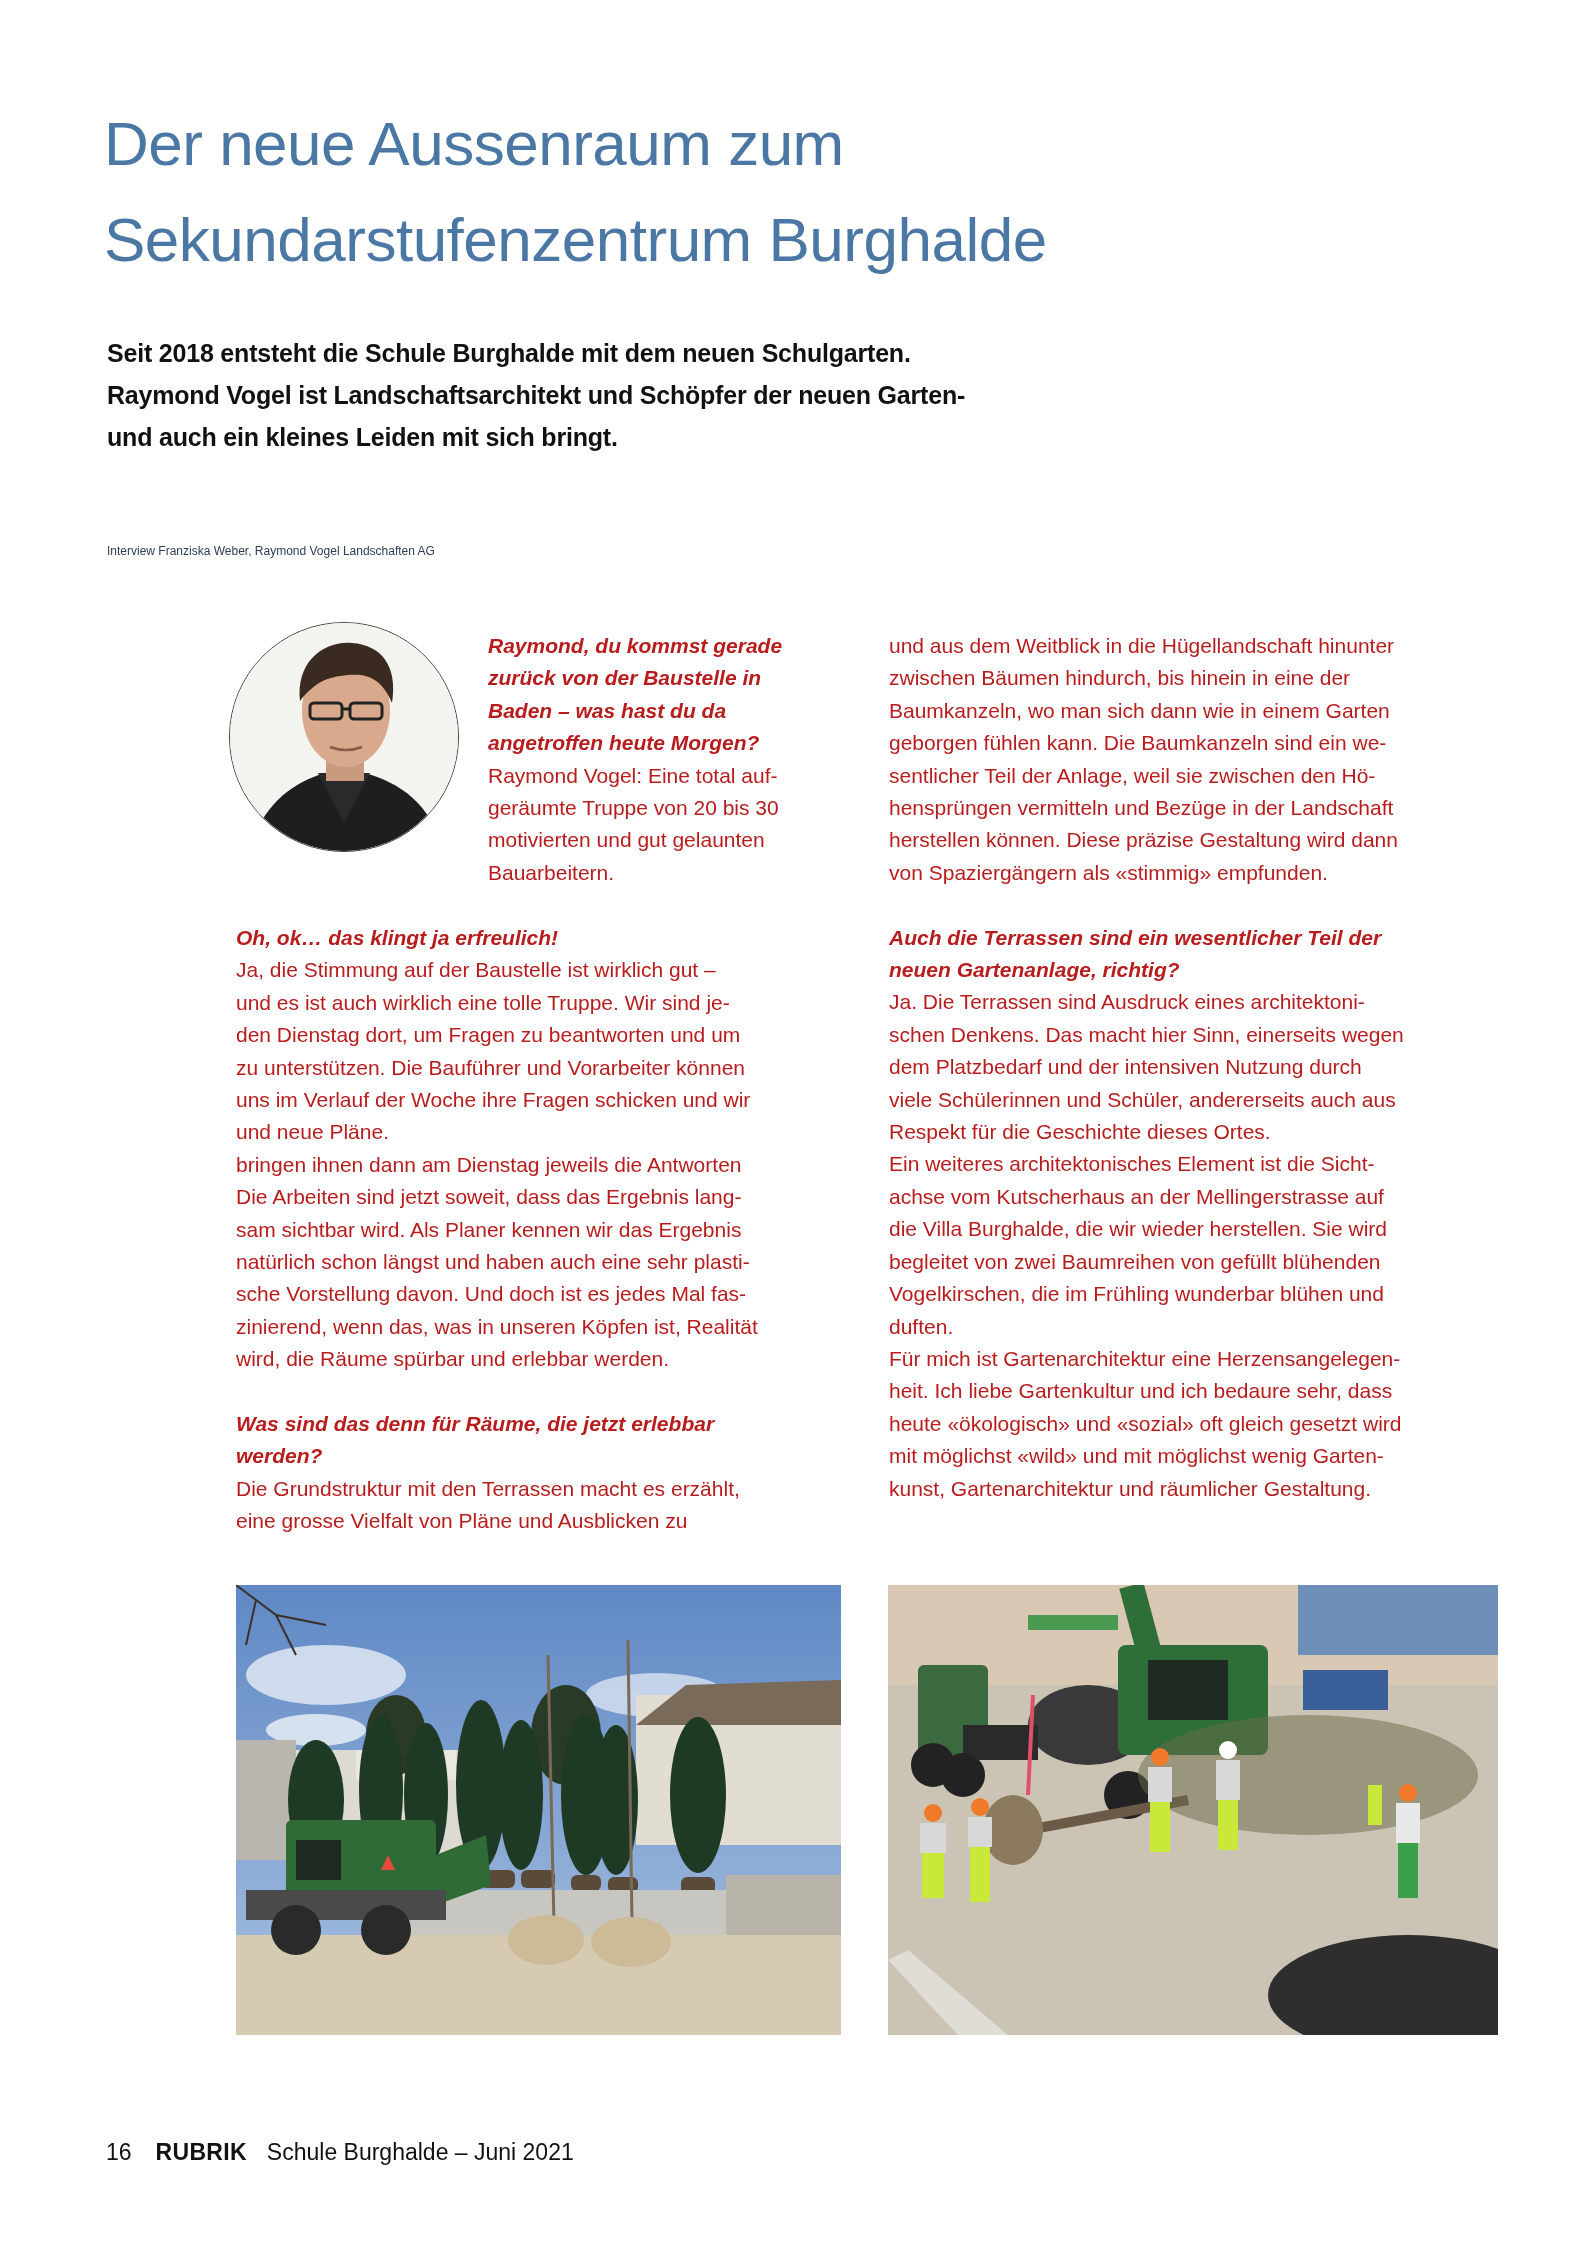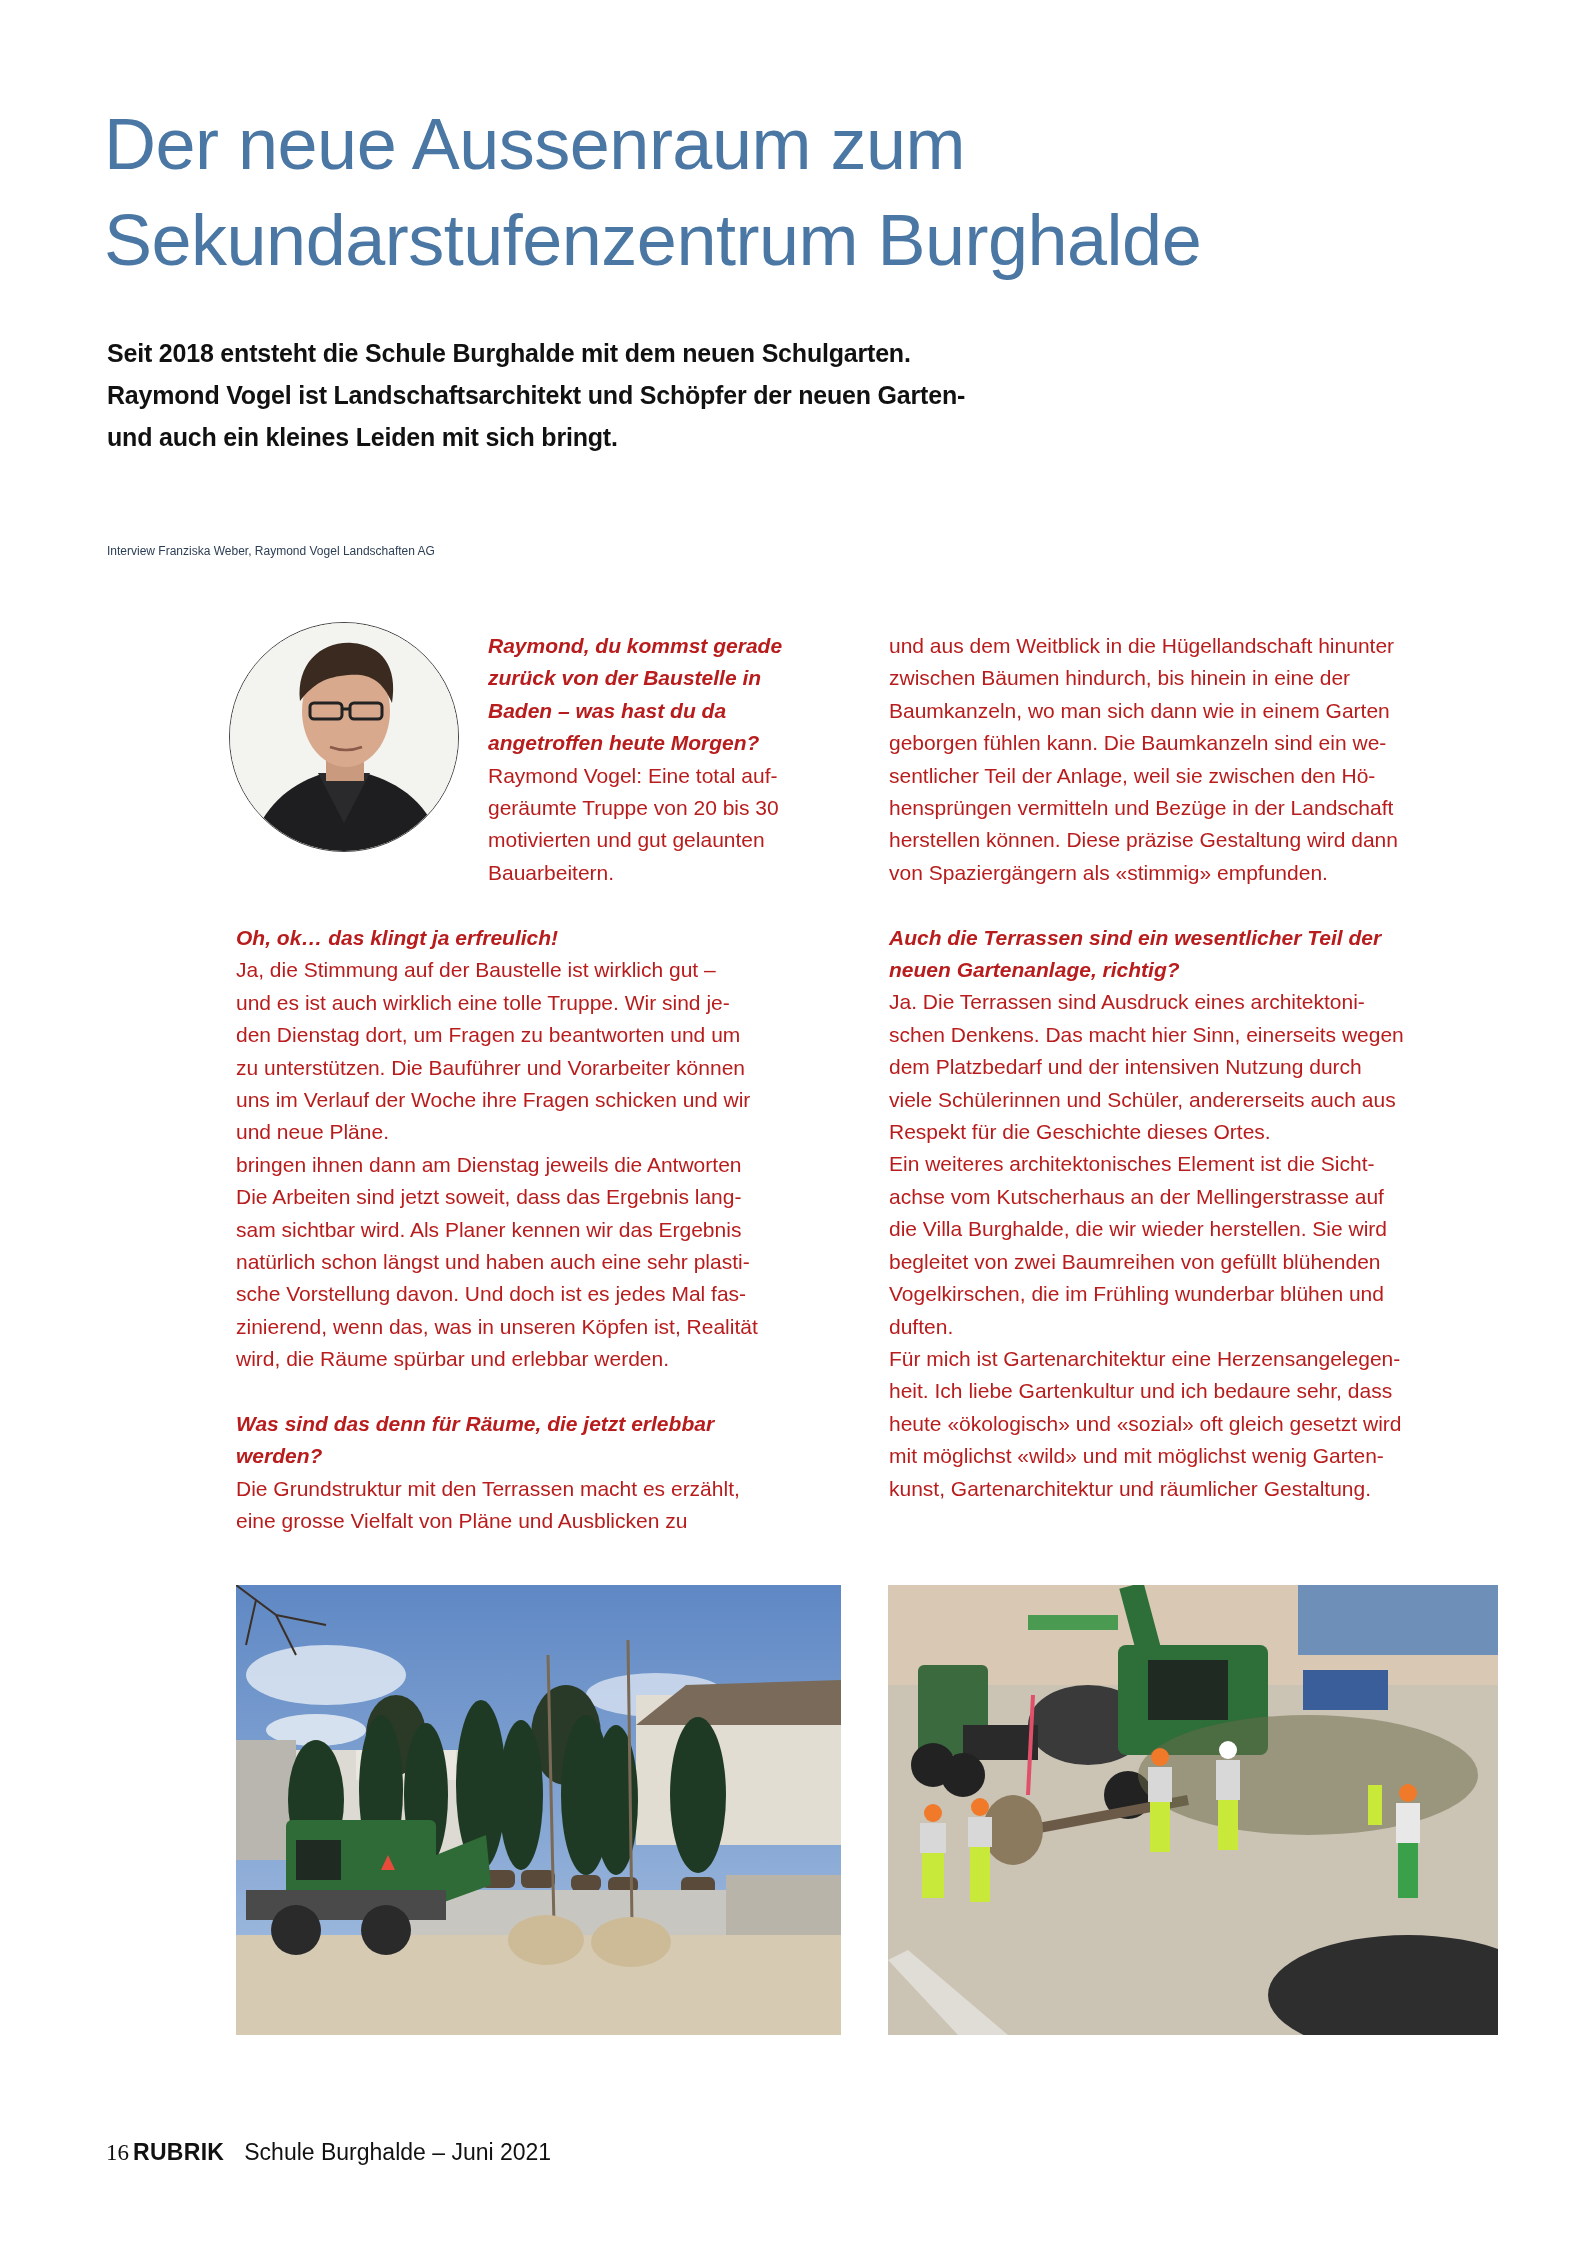--- a/index.html
+++ b/index.html
@@ -1,19 +1,19 @@
 <!DOCTYPE html>
 <html><head>
 <meta charset="utf-8">
 <style>
   html, body { margin: 0; padding: 0; background: #ffffff; }
   body { width: 1595px; height: 2256px; position: relative; overflow: hidden;
          font-family: "Liberation Sans", sans-serif; color: #111111; }
   .title { position: absolute; left: 104px; top: 96px; width: 1460px;
-           font-size: 72px; line-height: 96px; color: #4a77a3; font-weight: 400;
+           font-size: 62px; line-height: 96px; color: #4a77a3; font-weight: 400;
            letter-spacing: -0.5px; margin: 0; }
   .title .line { display: block; white-space: nowrap; }
   .lead { position: absolute; left: 107px; top: 332px; width: 1200px;
           font-size: 25px; line-height: 42px; font-weight: 700; color: #111; margin: 0;
           letter-spacing: -0.2px; }
   .lead .line { display: block; white-space: nowrap; }
   .byline { position: absolute; left: 107px; top: 538px; font-size: 12px; line-height: 26px;
             color: #2c3e55; margin: 0; }
   .portrait { position: absolute; left: 229px; top: 622px; width: 228px; height: 228px;
               border-radius: 50%; border: 1.5px solid #444; overflow: hidden; background: #f4f4f2; }
@@ -22,21 +22,21 @@
   .col .line { display: block; white-space: nowrap; }
   .col .q { font-weight: 700; font-style: italic; }
   .col .gap { display: block; height: 32.4px; }
   .col-a { left: 488px; top: 630px; width: 360px; }
   .col-b { left: 236px; top: 922px; width: 610px; }
   .col-c { left: 889px; top: 630px; width: 615px; }
   .photo { position: absolute; overflow: hidden; }
   .photo-1 { left: 236px; top: 1585px; width: 605px; height: 450px; }
   .photo-2 { left: 888px; top: 1585px; width: 610px; height: 450px; }
   .footer { position: absolute; left: 106px; top: 2137px; font-size: 23px; line-height: 30px; color: #111; white-space: nowrap; }
-  .footer .page { margin-right: 4px; font-family: Liberation Serif, serif; }
+  .footer .page { margin-right: 24px; }
   .footer .rubrik { font-weight: 700; margin-right: 20px; letter-spacing: 0.3px; }
 </style>
 </head>
 <body>
 
 <h1 class="title">
   <span class="line">Der neue Aussenraum zum</span>
   <span class="line">Sekundarstufenzentrum Burghalde</span>
 </h1>
 

